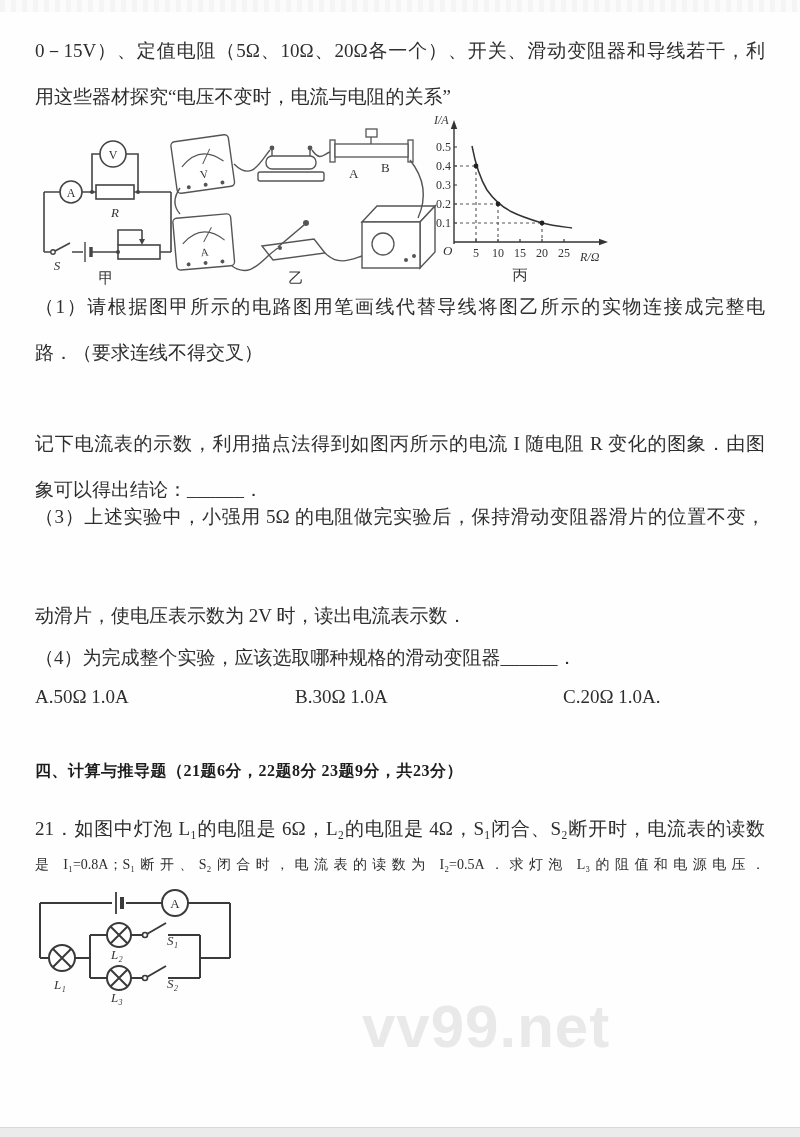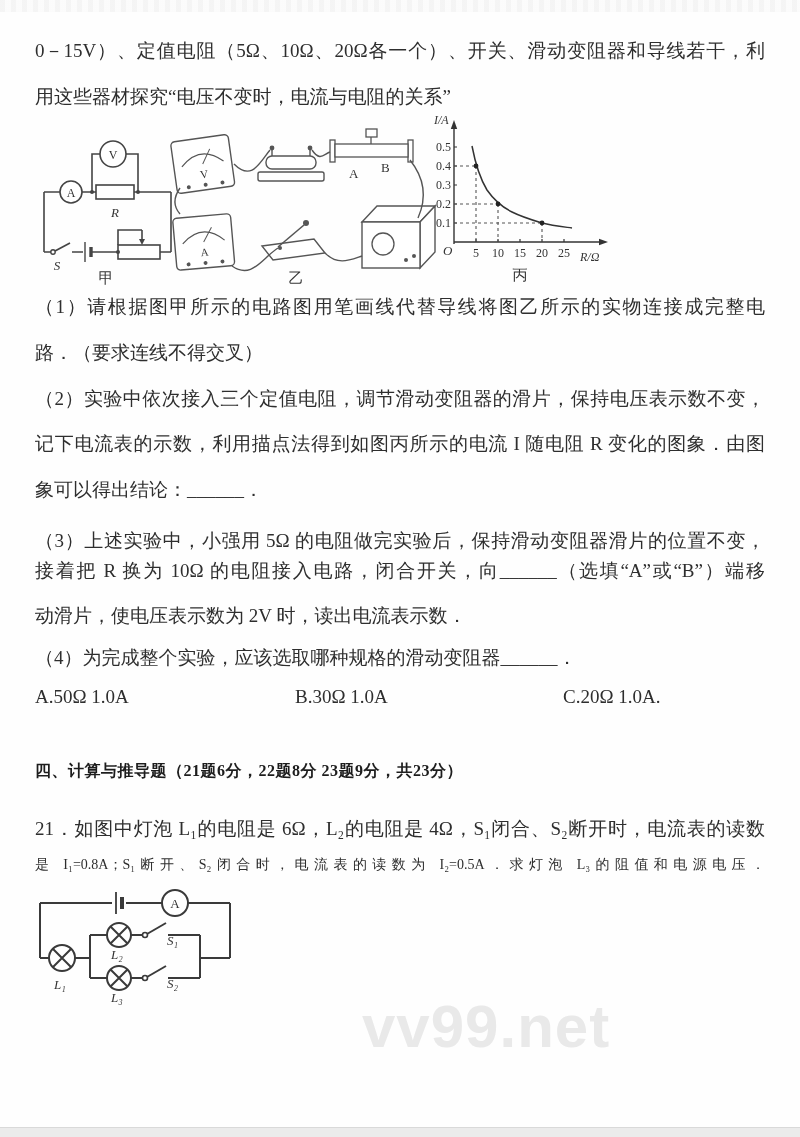--- a/index.html
+++ b/index.html
@@ -191,26 +191,24 @@
         <text x="118" y="145">20</text>
         <text x="140" y="145">25</text>
       </g>
       <text x="96" y="168" font-size="15" text-anchor="middle">丙</text>
     </svg>
   </div>
 
   <div class="line full" style="top:294px">（1）请根据图甲所示的电路图用笔画线代替导线将图乙所示的实物连接成完整电</div>
   <div class="line" style="top:340px">路．（要求连线不得交叉）</div>
 
-  <div class="line full" style="top:386px">（2）实验中依次接入三个定值电阻，调节滑动变阻器的滑片，保持电压表示数不变，</div>
   <div class="line full" style="top:431px">记下电流表的示数，利用描点法得到如图丙所示的电流 I 随电阻 R 变化的图象．由图</div>
   <div class="line" style="top:477px">象可以得出结论：______．</div>
 
-  <div class="line full" style="top:528px">（3）上述实验中，小强用 5Ω 的电阻做完实验后，保持滑动变阻器滑片的位置不变，</div>
-  <div class="line full" style="top:558px">接着把 R 换为 10Ω 的电阻接入电路，闭合开关，向______（选填“A”或“B”）端移</div>
+  <div class="line full" style="top:504px">（3）上述实验中，小强用 5Ω 的电阻做完实验后，保持滑动变阻器滑片的位置不变，</div>
   <div class="line" style="top:603px">动滑片，使电压表示数为 2V 时，读出电流表示数．</div>
 
   <div class="line" style="top:645px">（4）为完成整个实验，应该选取哪种规格的滑动变阻器______．</div>
   <div class="options">
     <span class="opt-a">A.50Ω  1.0A</span>
     <span class="opt-b">B.30Ω  1.0A</span>
     <span class="opt-c">C.20Ω  1.0A.</span>
   </div>
 
   <div class="line heading" style="top:758px">四、计算与推导题（21题6分，22题8分 23题9分，共23分）</div>

